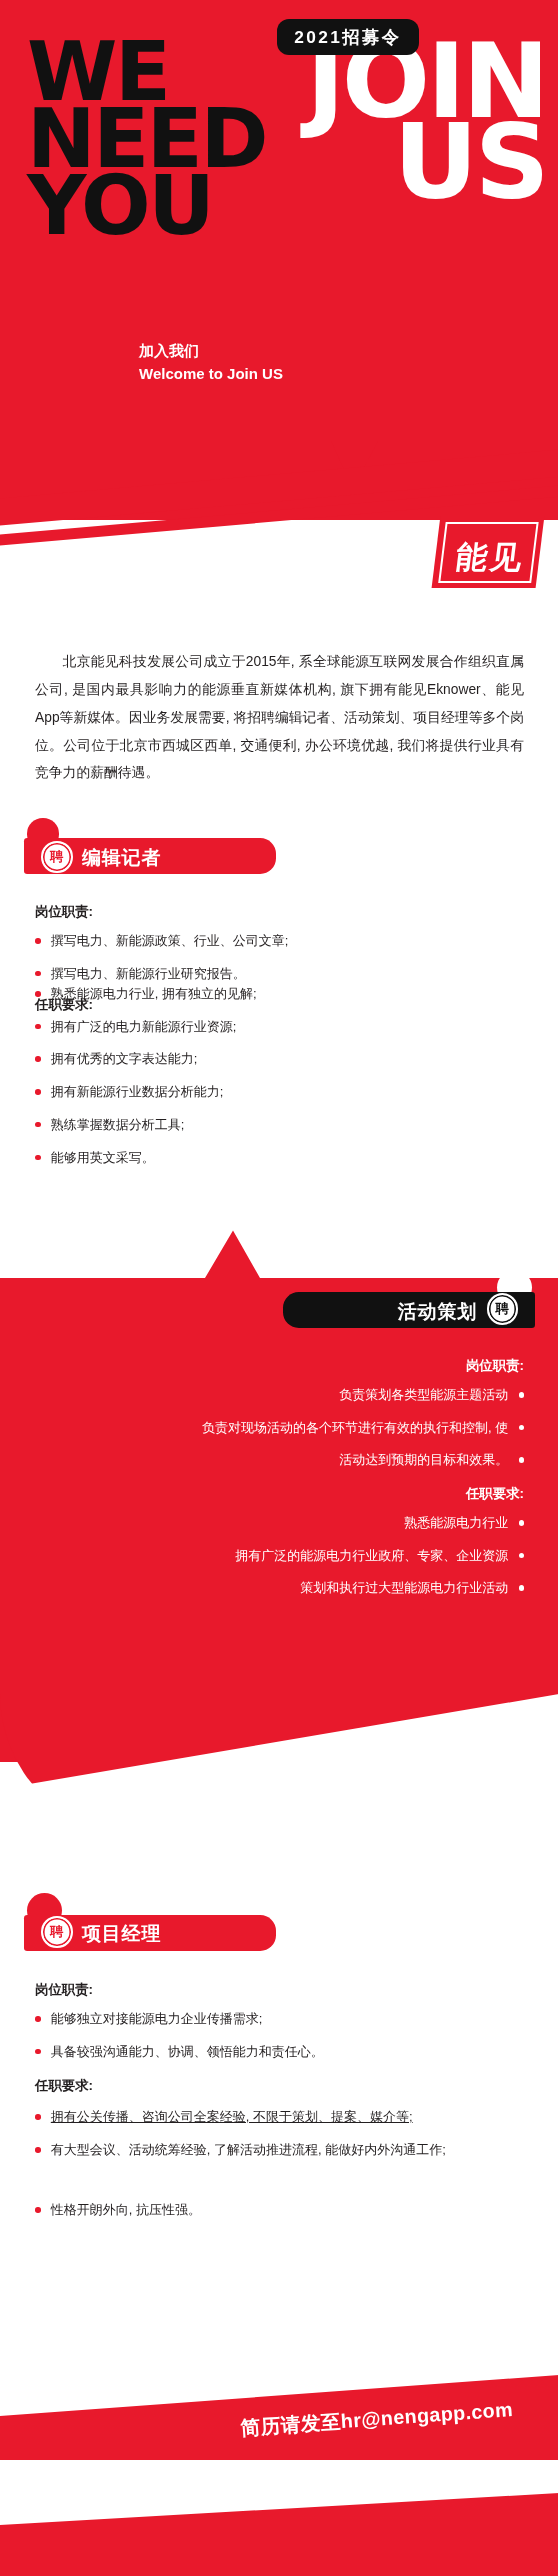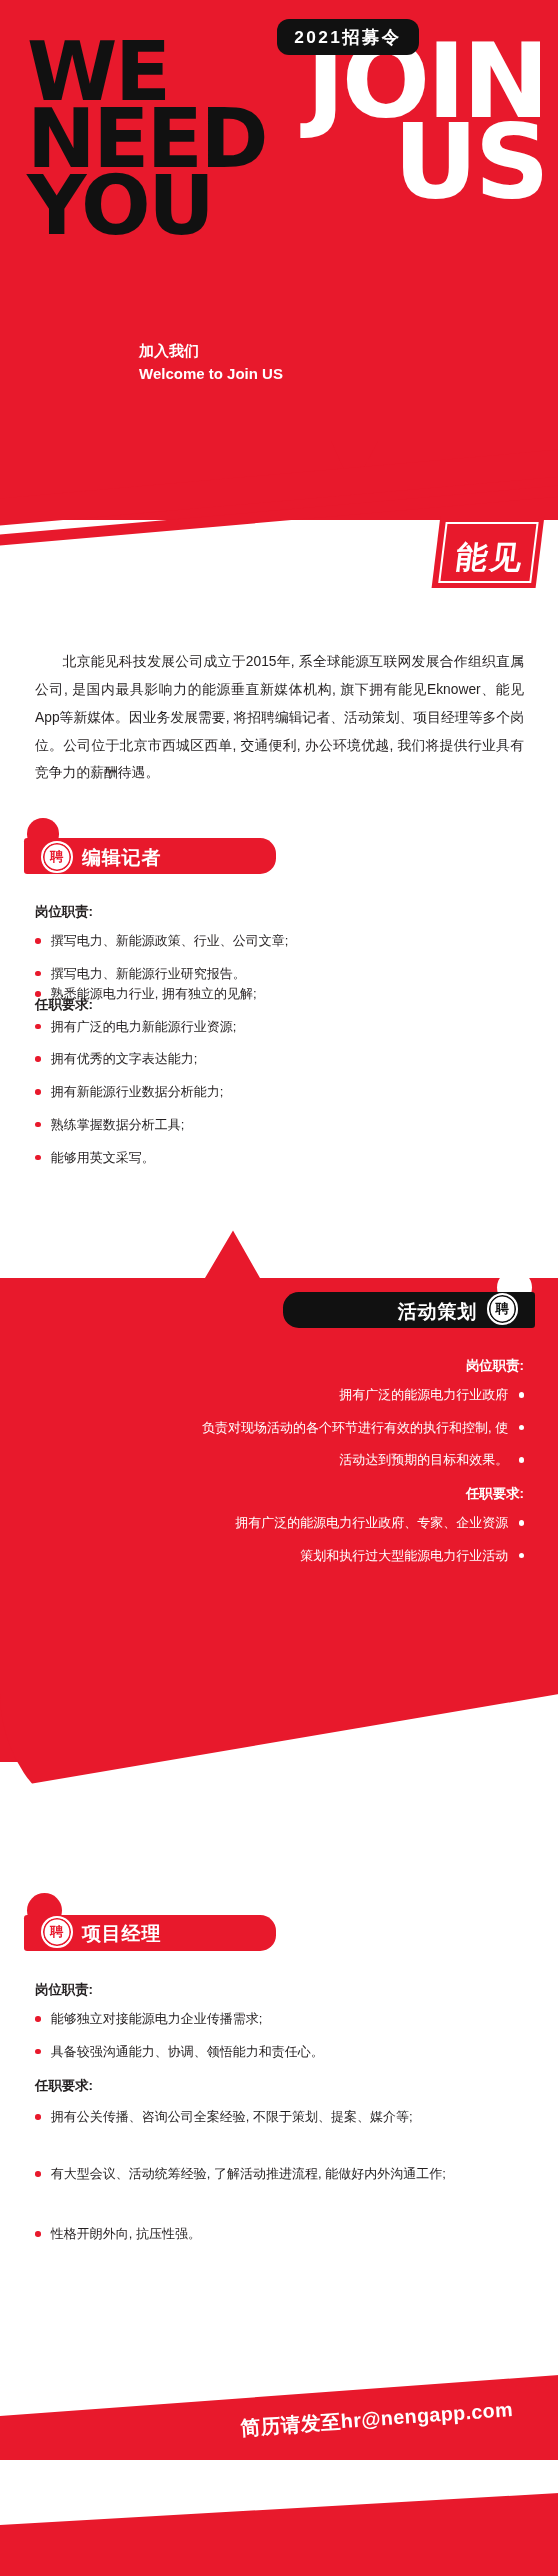--- a/index.html
+++ b/index.html
@@ -386,45 +386,46 @@
   <div class="mid-wave"></div>
   <div class="mid-wave2"></div>
 
   <div class="sec2-dot"></div>
   <div class="sec2-header"></div>
   <div class="badge-pin sec2-pin">聘</div>
   <div class="sec2-title">活动策划</div>
 
   <div class="lbl white" style="right:35px; top:1357px; z-index:5;">岗位职责:</div>
   <ul class="ul right white" style="right:35px; top:1385px; width:489px; z-index:5;">
-    <li>拥有广泛的能源电力行业政府</li>
+    <li>负责策划各类型能源主题活动</li>
     <li>负责对现场活动的各个环节进行有效的执行和控制, 使</li>
     <li style="padding-right:15.8px;">活动达到预期的目标和效果。</li>
   </ul>
 
   <div class="lbl white" style="right:35px; top:1485px; z-index:5;">任职要求:</div>
   <ul class="ul right white" style="right:35px; top:1513px; width:489px; z-index:5;">
+    <li>熟悉能源电力行业</li>
     <li>拥有广泛的能源电力行业政府、专家、企业资源</li>
     <li>策划和执行过大型能源电力行业活动</li>
   </ul>
 
   <div class="sec3-dot"></div>
   <div class="sec3-header"></div>
   <div class="badge-pin sec3-pin">聘</div>
   <div class="sec3-title">项目经理</div>
 
   <div class="lbl" style="left:35px; top:1981px;">岗位职责:</div>
   <ul class="ul" style="left:35px; top:2009px; width:473px;">
     <li>能够独立对接能源电力企业传播需求;</li>
     <li>具备较强沟通能力、协调、领悟能力和责任心。</li>
   </ul>
 
   <div class="lbl" style="left:35px; top:2077px;">任职要求:</div>
   <ul class="ul" style="left:35px; top:2107px; width:473px;">
-    <li style="margin-bottom:37px;">拥有公关传播、咨询公司全案经验, 不限于策划、提案、媒介等;</li>
+    <li style="margin-bottom:13px;text-decoration:underline;">拥有公关传播、咨询公司全案经验, 不限于策划、提案、媒介等;</li>
     <li style="margin-bottom:40px;">有大型会议、活动统筹经验, 了解活动推进流程, 能做好内外沟通工作;</li>
     <li>性格开朗外向, 抗压性强。</li>
   </ul>
 
   <div class="footer-bar"></div>
   <div class="footer-email">简历请发至hr@nengapp.com</div>
   <div class="footer-band"></div>
   <div class="footer-band-white"></div>
 
 </div>

